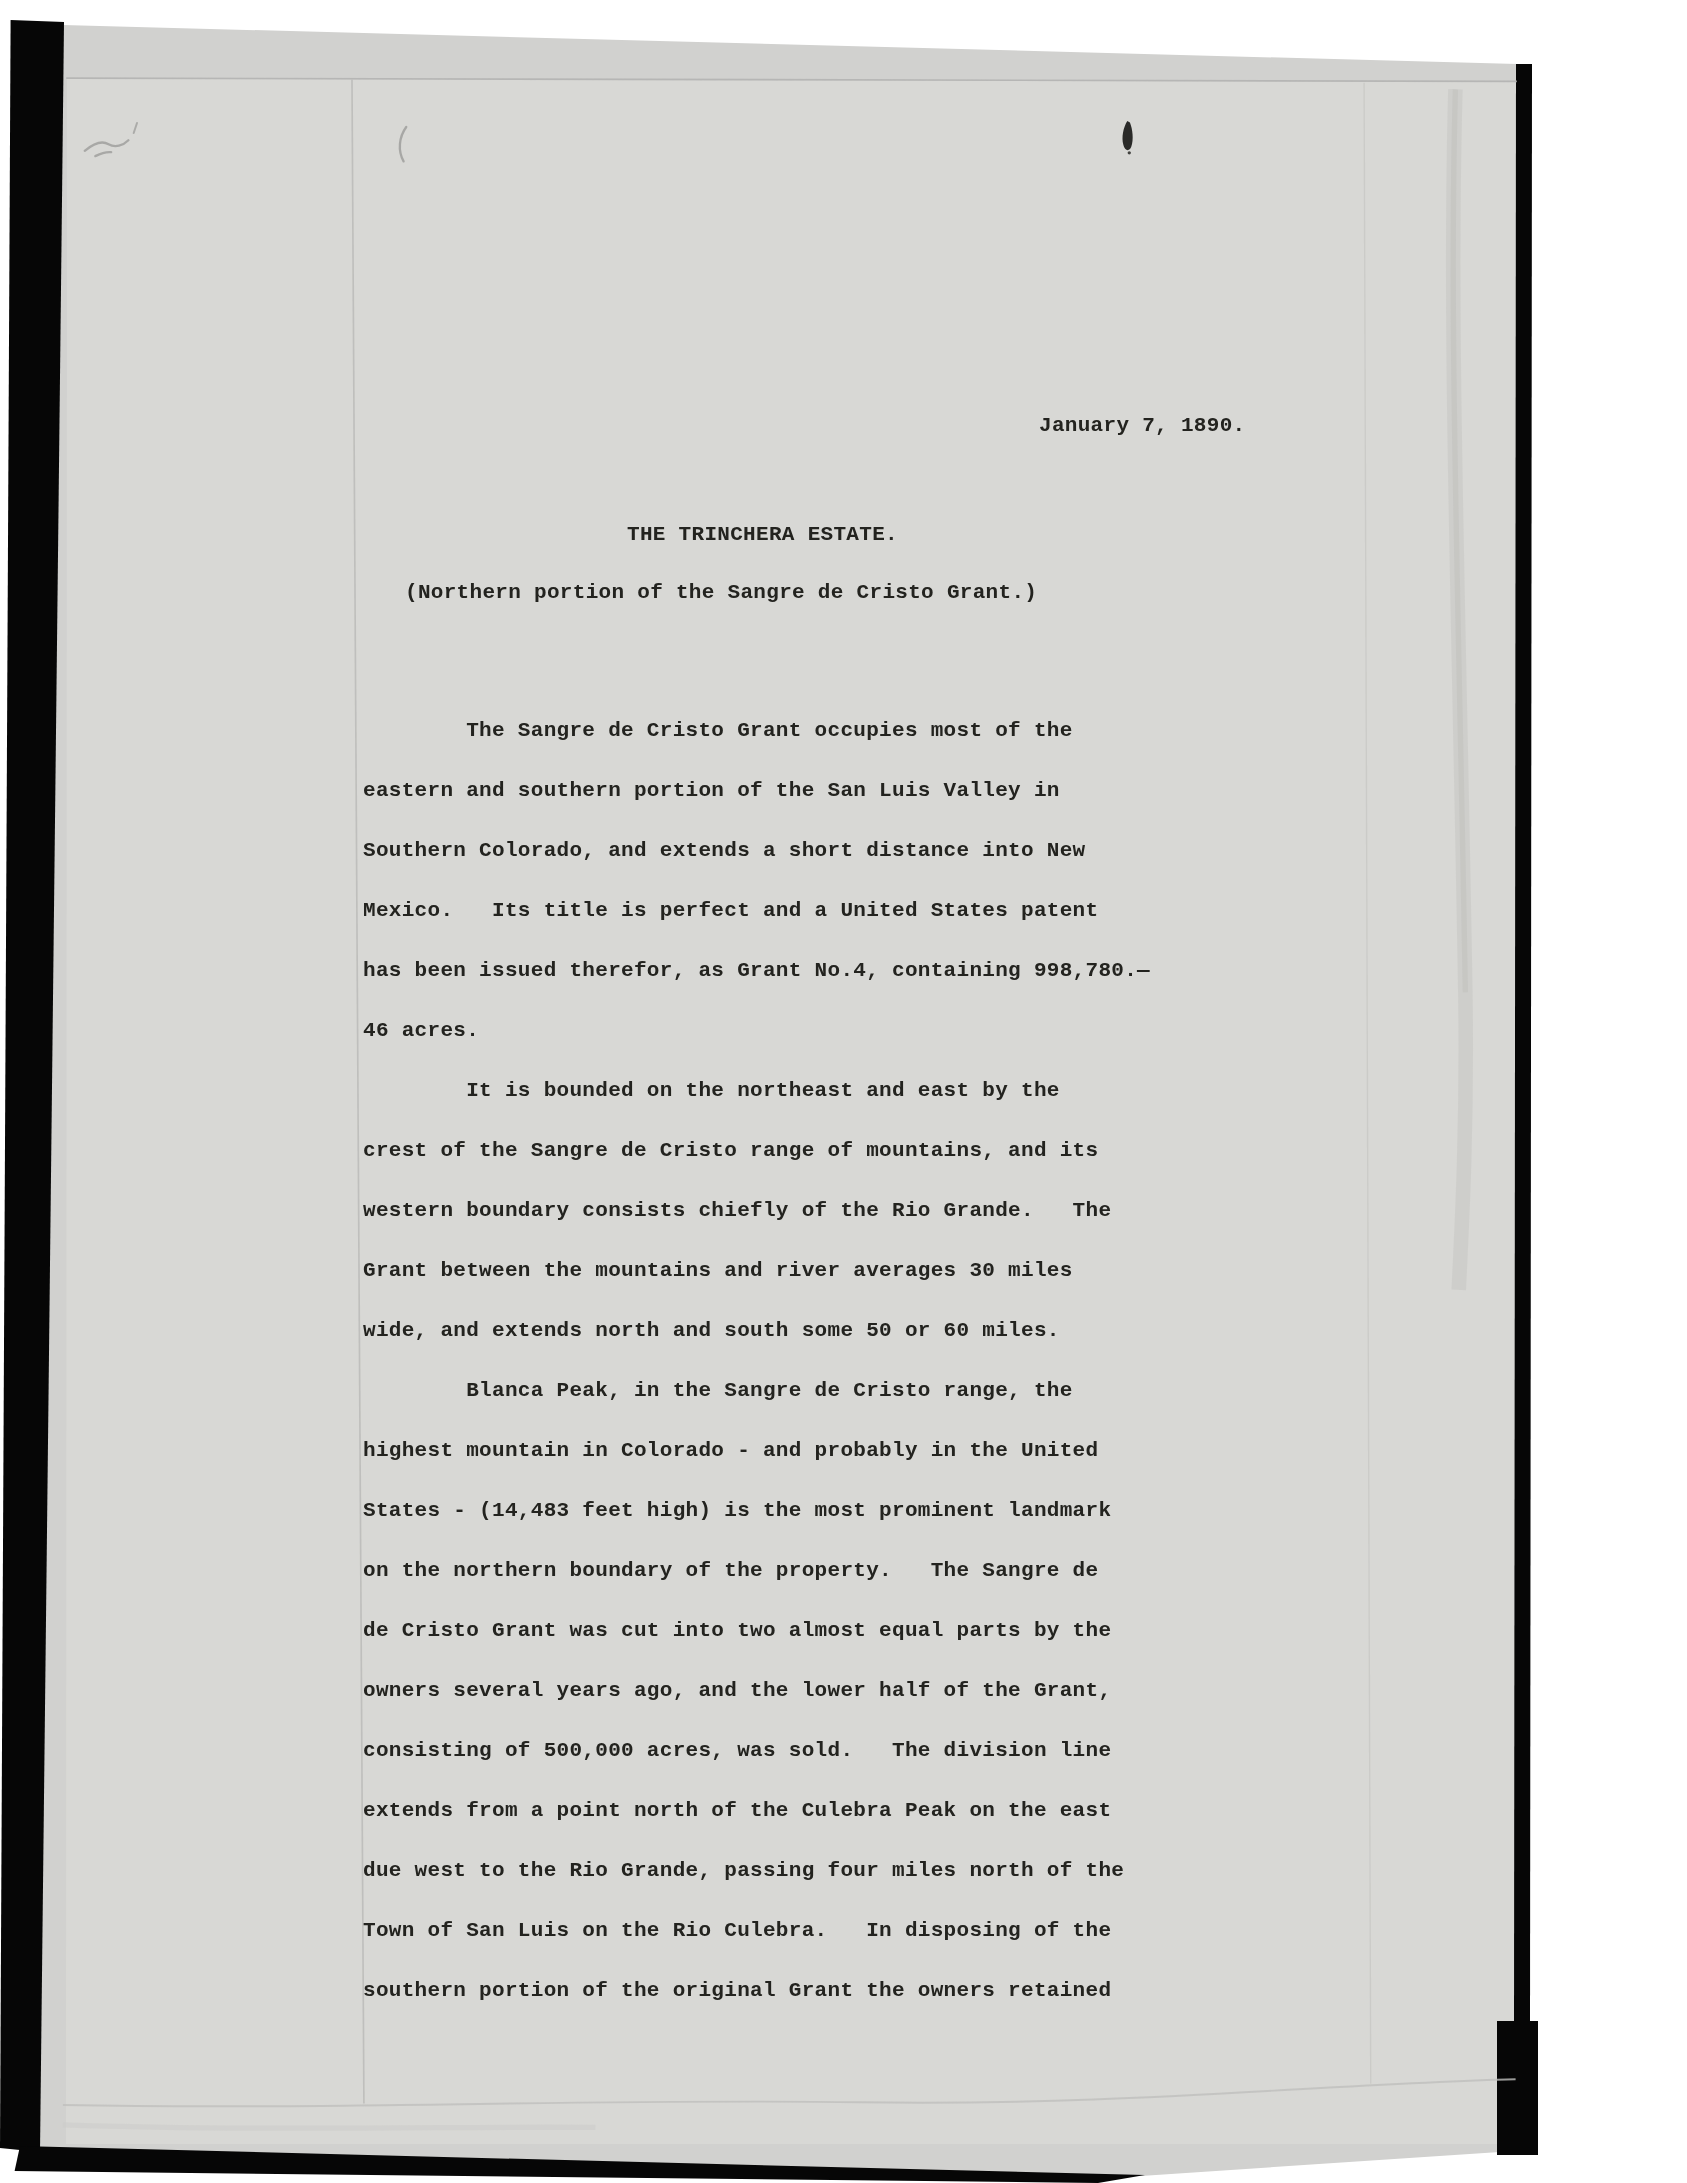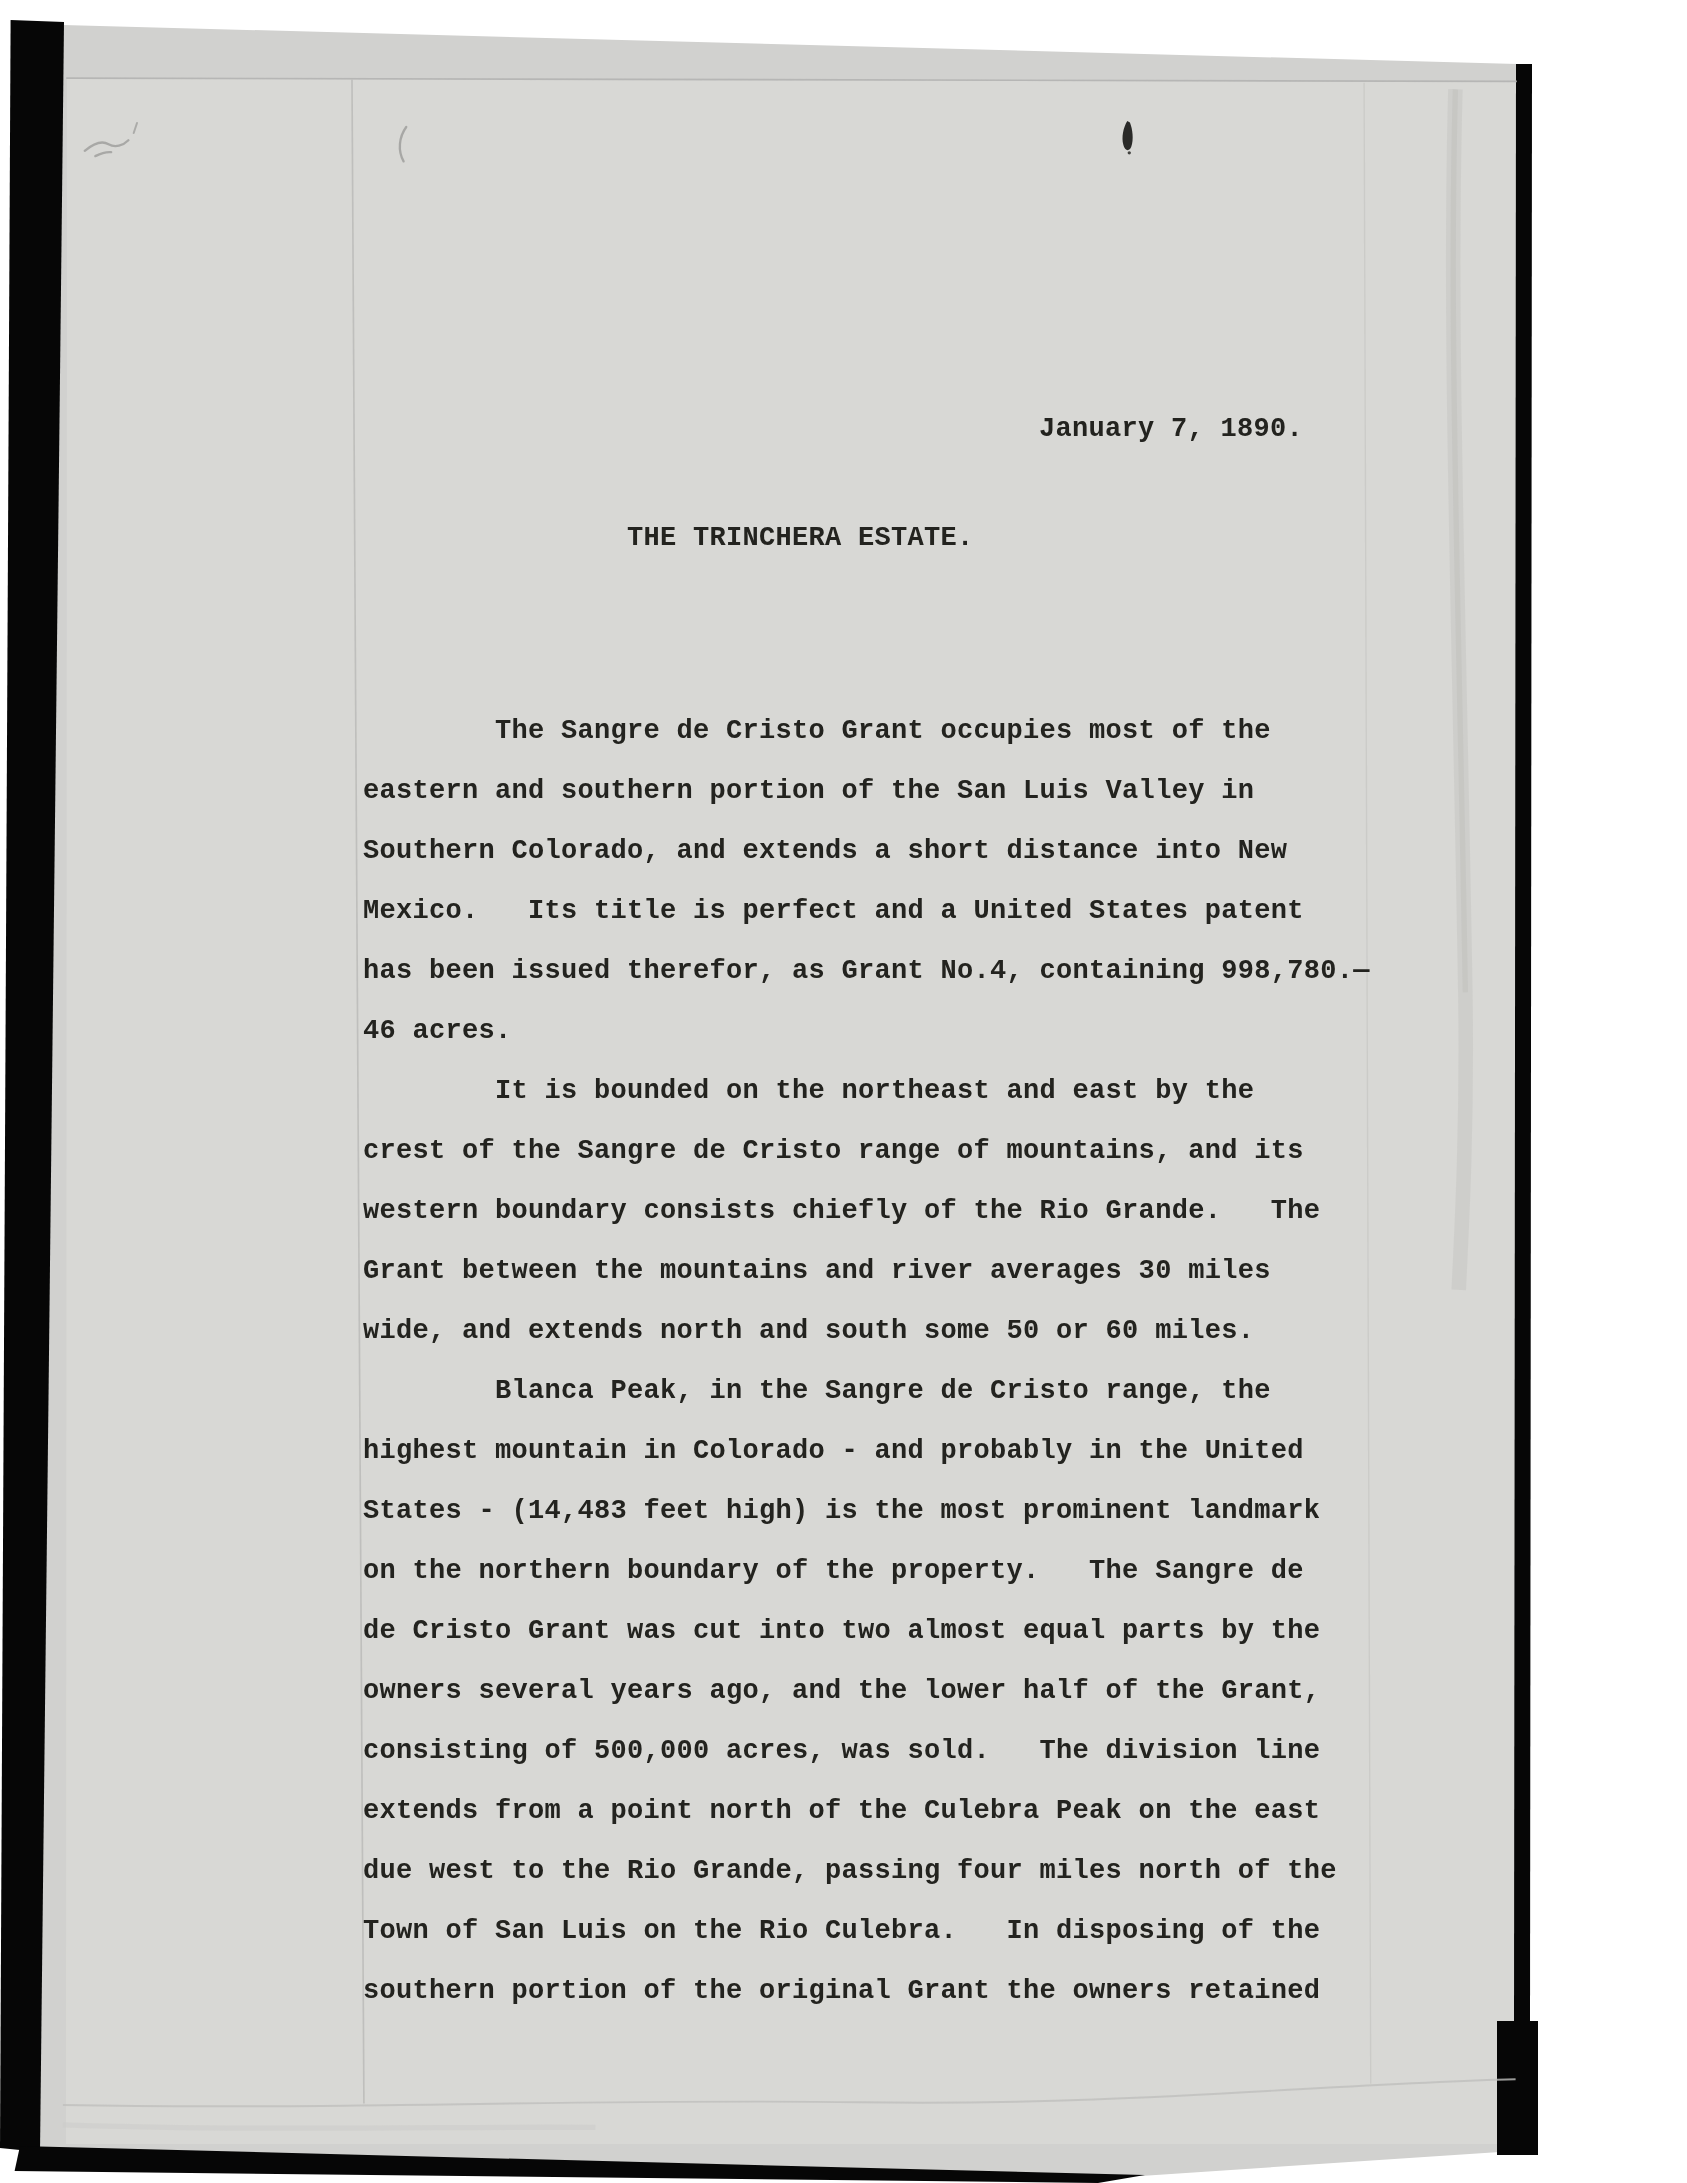--- a/index.html
+++ b/index.html
@@ -24,21 +24,21 @@
   
   .black{background:var(--scan_black,#060606);}
   .black-left{clip-path:polygon(10.6px 20px,64px 22px,40px 2152px,0px 2148px);}
   .black-bottom{clip-path:polygon(20px 2146px,1145px 2175px,1098px 2183px,14.6px 2171px);}
   .black-right-upper{clip-path:polygon(1516px 64px,1532px 64px,1530px 2026px,1514px 2026px);}
   .black-right-lower{clip-path:polygon(1497px 2021px,1538px 2021px,1538px 2155px,1497px 2155px);}
   
   .typed{
     position:absolute;
     color:var(--ink,#23231f);
-    font-size:27px;
+    font-size:21px;
     font-weight:bold;
     letter-spacing:0.3px;
     filter:blur(0.3px);
     white-space:pre;
   }
   .date-line{left:1039px;top:414px;}
   .doc-title{left:627px;top:523px;}
   .doc-subtitle{left:405px;top:581px;}
   .doc-body{left:363px;top:701px;line-height:60px;}
   svg.overlay{position:absolute;left:0;top:0;}
@@ -73,20 +73,21 @@
     <path d="M207,186 l-5,15" stroke="#a0a09e" stroke-width="3" fill="none" opacity="0.8" stroke-linecap="round"></path>
 
     <path d="M614,192 c-11,15 -13,36 -4,52" stroke="#9b9b99" stroke-width="3.5" fill="none" opacity="0.8" stroke-linecap="round"></path>
 
     <path d="M1704,183 c-6,10 -9,24 -6,36 c2,9 9,11 12,3 c4,-11 2,-27 -2,-37 z" fill="#1b1b19" opacity="0.92"></path>
     <circle cx="1707" cy="231" r="2.5" fill="#1b1b19" opacity="0.8"></circle>
   </svg>
 
   <div class="typed date-line">January 7, 1890.</div>
   <div class="typed doc-title">THE TRINCHERA ESTATE.</div>
+  <div class="typed doc-subtitle">(Northern portion of the Sangre de Cristo Grant.)</div>
   <div class="typed doc-body">        The Sangre de Cristo Grant occupies most of the
 eastern and southern portion of the San Luis Valley in
 Southern Colorado, and extends a short distance into New
 Mexico.   Its title is perfect and a United States patent
 has been issued therefor, as Grant No.4, containing 998,780.—
 46 acres.
         It is bounded on the northeast and east by the
 crest of the Sangre de Cristo range of mountains, and its
 western boundary consists chiefly of the Rio Grande.   The
 Grant between the mountains and river averages 30 miles

